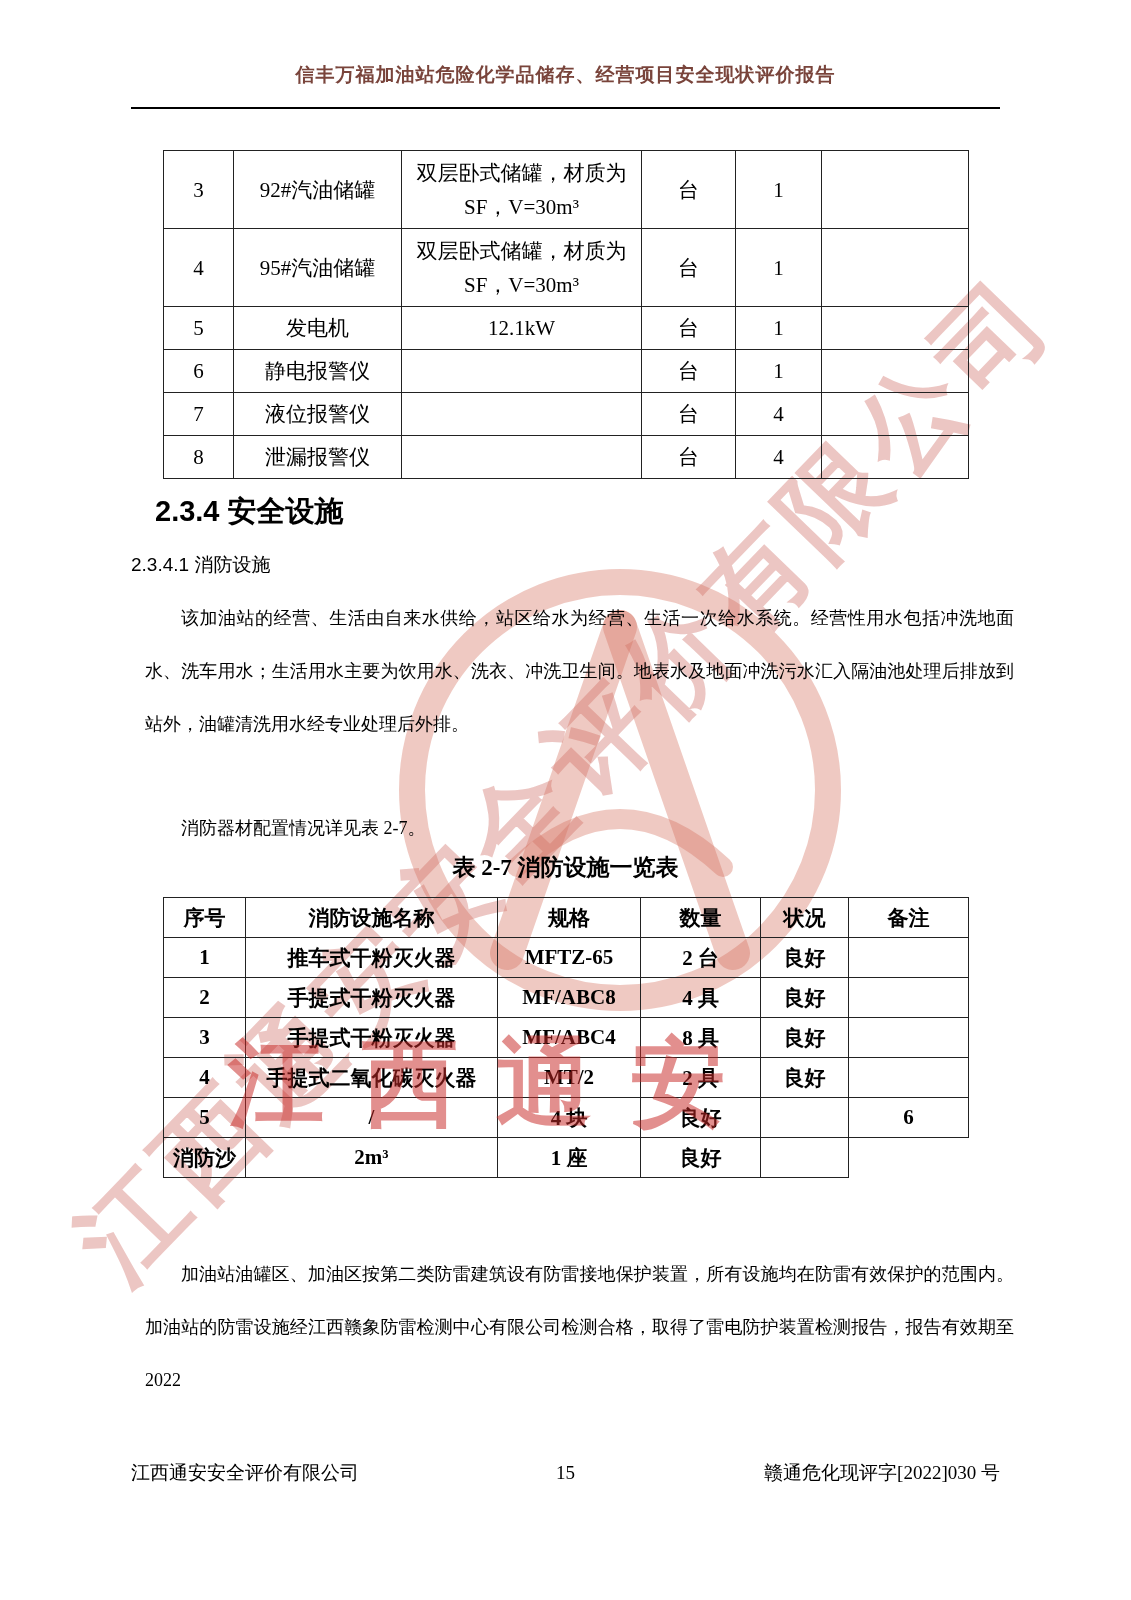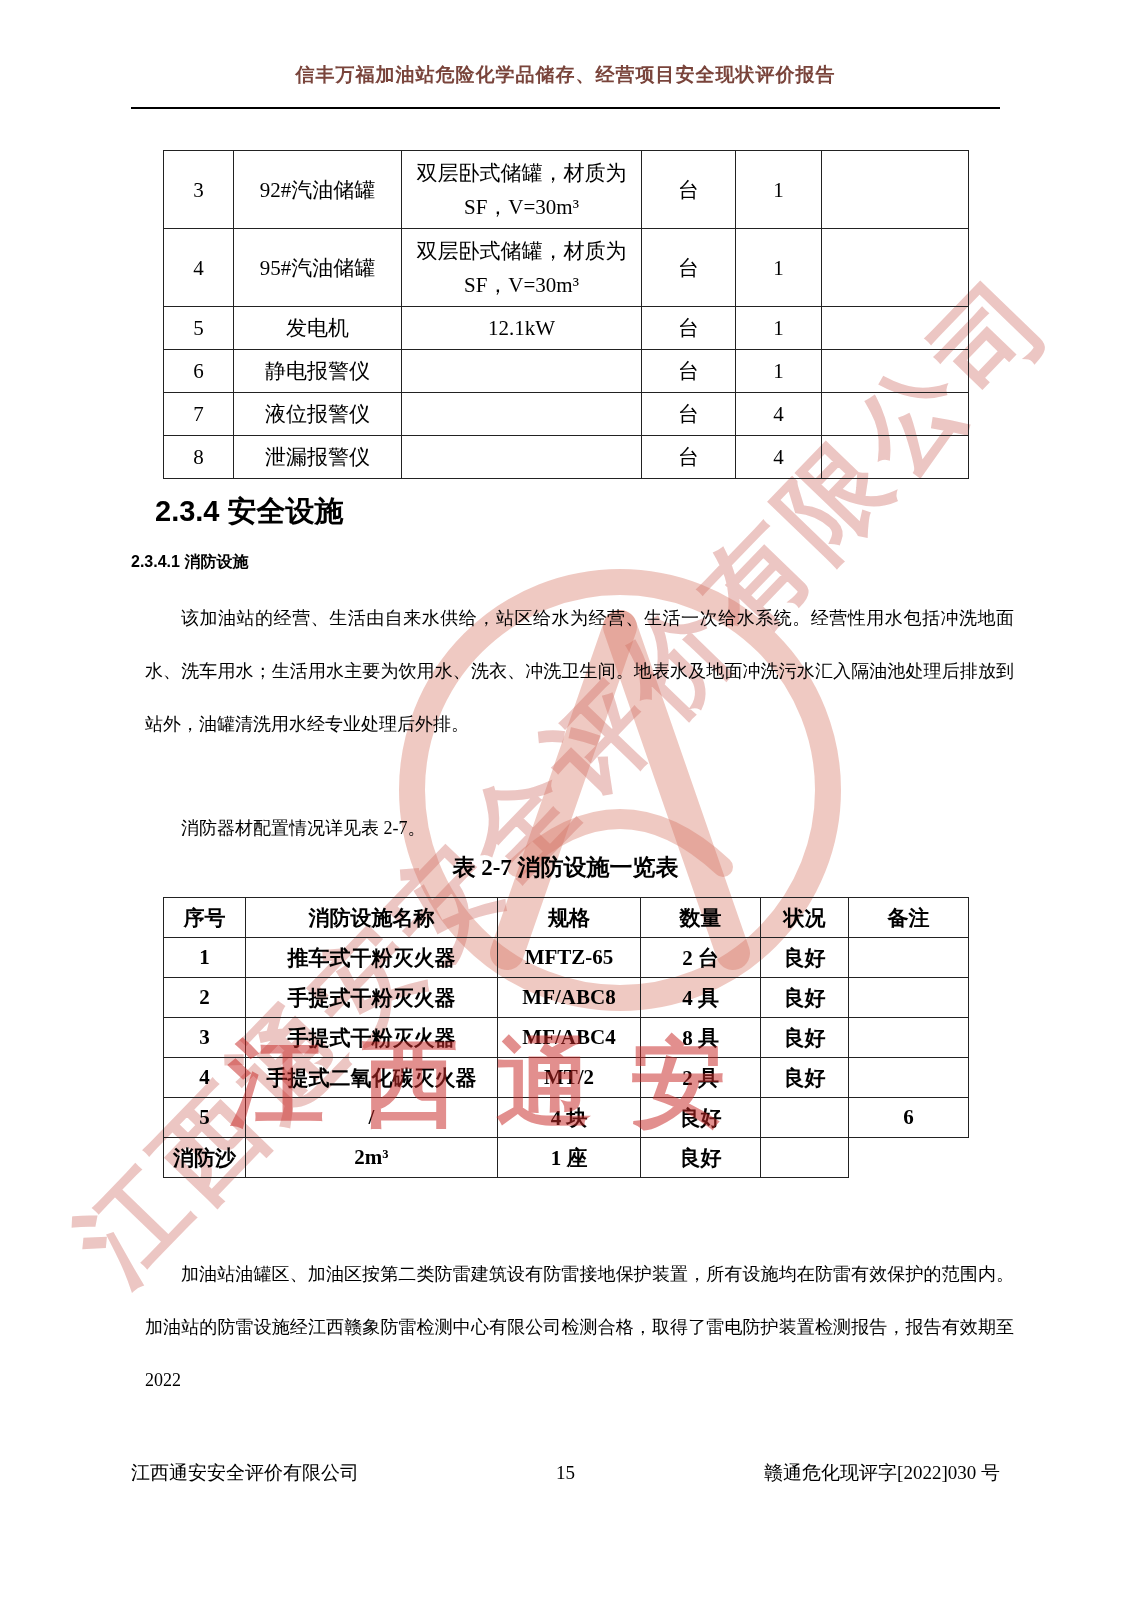--- a/index.html
+++ b/index.html
@@ -45,21 +45,21 @@
     font-size:21px;
   }
   .equip-table .cell {
     border-right:1.5px solid #222; border-bottom:1.5px solid #222;
     display:flex; flex-direction:column; align-items:center; justify-content:center;
     text-align:center; line-height:34px; padding:0 4px;
   }
 
   
   .h1 { position:absolute; left:131px; top:492px; font-family:"Liberation Sans",sans-serif; font-weight:bold; font-size:29px;margin-left:24px; }
-  .h2 { position:absolute; left:131px; top:552px; font-family:"Liberation Sans",sans-serif; font-weight:bold; font-size:16px; }
+  .h2 { position:absolute; left:131px; top:552px; font-family:"Liberation Sans",sans-serif; font-weight:normal; font-size:19px; }
   .h3 { position:absolute; left:131px; top:1192px; font-family:"Liberation Sans",sans-serif; font-weight:bold; font-size:25px; }
   .para {
     position:absolute; left:117px; width:869px;
     font-size:18px; line-height:53px; text-align:justify; text-indent:2em;margin-left:28px;
   }
   .p1 { top:592px; }
   .p2 { top:802px; text-align:left; }
   .p3 { top:1248px; }
   .table-title {
     position:absolute; top:852px; left:0; width:100%; text-align:center;

